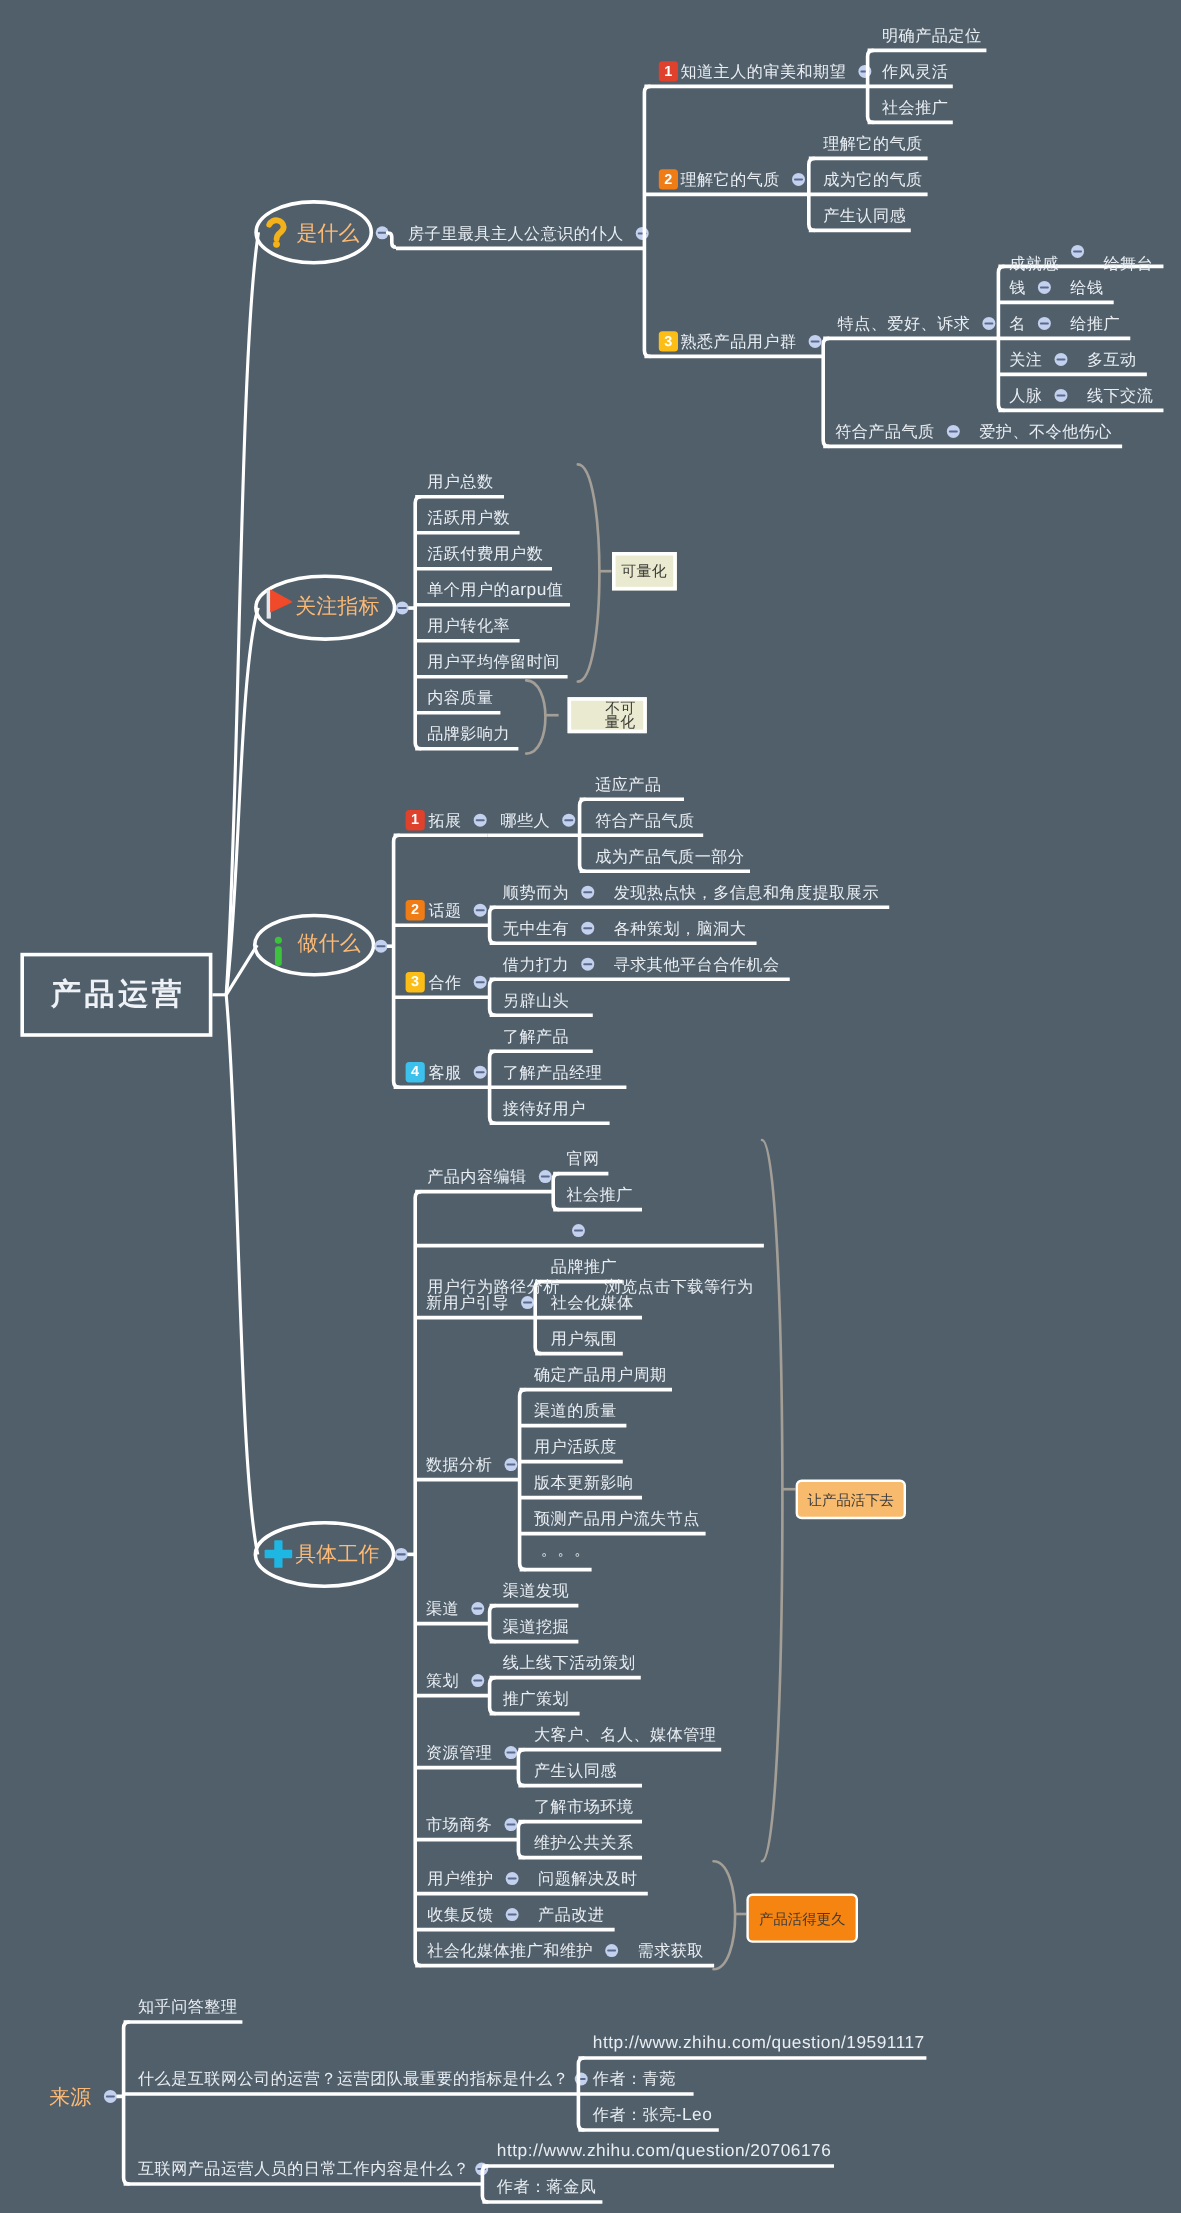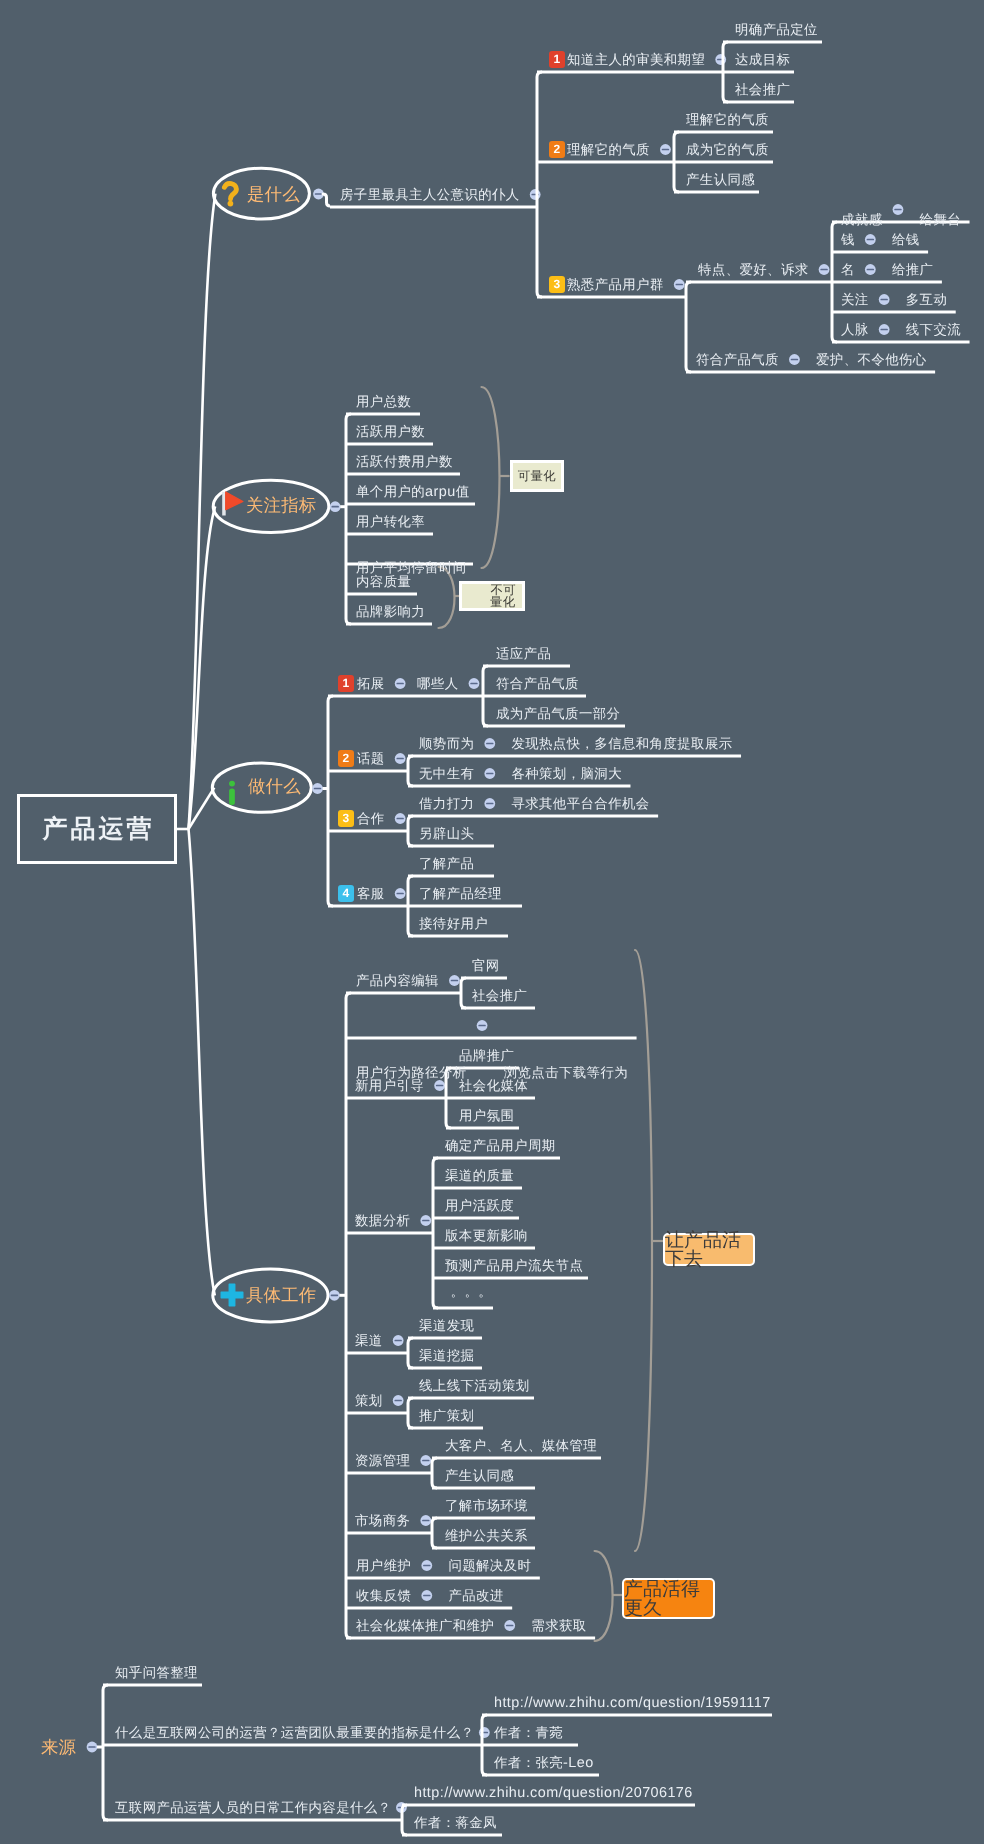--- a/index.html
+++ b/index.html
@@ -16,21 +16,21 @@
   .badge{display:inline-block;width:16.3px;height:16.3px;border-radius:3px;
          color:#fff;font-size:12px;font-weight:bold;text-align:center;
          line-height:16.3px;}
   .rootbox{position:absolute;border:3px solid #ffffff;color:#eef2f6;
            font-weight:bold;font-size:25px;display:flex;align-items:center;
            justify-content:center;letter-spacing:3px;box-sizing:border-box;
            text-indent:3px;}
   .glabel{position:absolute;background:#e9eacf;border:3.6px solid #fff;
           color:#3b3b36;font-size:12.4px;letter-spacing:0.4px;line-height:1;display:flex;
           align-items:center;justify-content:center;box-sizing:border-box;text-indent:0.4px;}
-  .tag{position:absolute;border-radius:5px;font-size:19px;line-height:1;
+  .tag{position:absolute;border-radius:5px;font-size:12px;line-height:1;
        display:flex;align-items:center;justify-content:center;box-sizing:border-box;
        border:2px solid #fff;}
   .elltext{position:absolute;color:#fdba74;font-size:17.4px;letter-spacing:0.2px;line-height:19px;height:19px;white-space:nowrap;}
 </style>
 </head>
 <body>
 
 <div id="stage">
   <svg class="layer" id="wires" viewBox="0 0 984 1844">
       <path d="M330 207 H537" fill="none" stroke="#ffffff" stroke-width="3" stroke-linecap="butt" stroke-linejoin="round"></path>
@@ -318,40 +318,40 @@
       <g>
         <circle cx="92" cy="1747" r="5.4" fill="#c3d0ee"></circle>
         <path d="M89.1 1747 H94.9" stroke="#5a6a8c" stroke-width="1.7" stroke-linecap="round"></path>
       </g>
       <path d="M97 1747 H103" fill="none" stroke="#ffffff" stroke-width="3" stroke-linecap="butt" stroke-linejoin="round"></path>
     </svg>
   <div id="nodes">
       <div class="row" style="left: 340px; top: 187px;"><span>房子里最具主人公意识的仆人</span></div>
       <div class="row" style="left: 567px; top: 52px;"><span>知道主人的审美和期望</span><span class="badge" style="background: rgb(224, 65, 44); position: absolute; left: -18px; top: -0.7px;">1</span></div>
       <div class="row" style="left: 735px; top: 22px;"><span>明确产品定位</span></div>
-      <div class="row" style="left: 735px; top: 52px;"><span>达成目标</span></div>
+      <div class="row" style="left: 735px; top: 52px;"><span>作风灵活</span></div>
       <div class="row" style="left: 735px; top: 82px;"><span>社会推广</span></div>
       <div class="row" style="left: 567px; top: 142px;"><span>理解它的气质</span><span class="badge" style="background: rgb(240, 124, 22); position: absolute; left: -18px; top: -0.7px;">2</span></div>
       <div class="row" style="left: 686px; top: 112px;"><span>理解它的气质</span></div>
       <div class="row" style="left: 686px; top: 142px;"><span>成为它的气质</span></div>
       <div class="row" style="left: 686px; top: 172px;"><span>产生认同感</span></div>
       <div class="row" style="left: 567px; top: 277px;"><span>熟悉产品用户群</span><span class="badge" style="background: rgb(252, 190, 22); position: absolute; left: -18px; top: -0.7px;">3</span></div>
       <div class="row" style="left: 698px; top: 262px;"><span>特点、爱好、诉求</span></div>
       <div class="row" style="left: 841px; top: 212px; text-align: right;"><span>成就感</span><span style="position: absolute; top: 0px; left: 78.5687px;">给舞台</span></div>
       <div class="row" style="left: 841px; top: 232px;"><span>钱</span><span style="position: absolute; top: 0px; left: 50.9281px;">给钱</span></div>
       <div class="row" style="left: 841px; top: 262px;"><span>名</span><span style="position: absolute; top: 0px; left: 50.9281px;">给推广</span></div>
       <div class="row" style="left: 841px; top: 292px;"><span>关注</span><span style="position: absolute; top: 0px; left: 64.7562px;">多互动</span></div>
       <div class="row" style="left: 841px; top: 322px;"><span>人脉</span><span style="position: absolute; top: 0px; left: 64.7562px;">线下交流</span></div>
       <div class="row" style="left: 696px; top: 352px;"><span>符合产品气质</span><span style="position: absolute; top: 0px; left: 120.037px;">爱护、不令他伤心</span></div>
       <div class="row" style="left: 356px; top: 394px;"><span>用户总数</span></div>
       <div class="row" style="left: 356px; top: 424px;"><span>活跃用户数</span></div>
       <div class="row" style="left: 356px; top: 454px;"><span>活跃付费用户数</span></div>
       <div class="row" style="left: 356px; top: 484px;"><span>单个用户的<span class="lat">arpu</span>值</span></div>
       <div class="row" style="left: 356px; top: 514px;"><span>用户转化率</span></div>
-      <div class="row" style="left: 356px; top: 560px; text-align: center;"><span>用户平均停留时间</span></div>
+      <div class="row" style="left: 356px; top: 544px; text-align: center;"><span>用户平均停留时间</span></div>
       <div class="row" style="left: 356px; top: 574px;"><span>内容质量</span></div>
       <div class="row" style="left: 356px; top: 604px;"><span>品牌影响力</span></div>
       <div class="row" style="left: 357px; top: 676px;"><span>拓展</span><span class="badge" style="background: rgb(224, 65, 44); position: absolute; left: -19px; top: -0.7px;">1</span></div>
       <div class="row" style="left: 417px; top: 676px;"><span>哪些人</span></div>
       <div class="row" style="left: 496px; top: 646px;"><span>适应产品</span></div>
       <div class="row" style="left: 496px; top: 676px;"><span>符合产品气质</span></div>
       <div class="row" style="left: 496px; top: 706px;"><span>成为产品气质一部分</span></div>
       <div class="row" style="left: 357px; top: 751px;"><span>话题</span><span class="badge" style="background: rgb(240, 124, 22); position: absolute; left: -19px; top: -0.7px;">2</span></div>
       <div class="row" style="left: 419px; top: 736px;"><span>顺势而为</span><span style="position: absolute; top: 0px; left: 92.3969px;">发现热点快，多信息和角度提取展示</span></div>
       <div class="row" style="left: 419px; top: 766px;"><span>无中生有</span><span style="position: absolute; top: 0px; left: 92.3969px;">各种策划，脑洞大</span></div>
@@ -399,21 +399,21 @@
       <div class="row" style="left: 494px; top: 1755px;"><span>作者：张亮<span class="lat">-Leo</span></span></div>
       <div class="row" style="left: 115px; top: 1800px;"><span>互联网产品运营人员的日常工作内容是什么？</span></div>
       <div class="row" style="left: 414px; top: 1785px;"><span><span class="lat">http://www.zhihu.com/question/20706176</span></span></div>
       <div class="row" style="left: 414px; top: 1815px;"><span>作者：蒋金凤</span></div>
       <div class="rootbox" style="left: 17px; top: 794px; width: 160px; height: 70px;">
         <span>产品运营</span>
       </div>
       <div class="glabel" style="left: 509.6px; top: 460.4px; width: 54.1px; height: 31.7px;">
         <span>可量化</span>
       </div>
-      <div class="glabel" style="left: 459px; top: 581px; width: 66.2px; height: 30.2px; padding-left: 28px;">
+      <div class="glabel" style="left: 473px; top: 581px; width: 66.2px; height: 30.2px; padding-left: 28px;">
         <span>不可量化</span>
       </div>
       <div class="tag" style="left: 663px; top: 1233px; width: 92px; height: 33px; background: rgb(248, 187, 110); color: rgb(60, 60, 60);">
         <span>让产品活下去</span>
       </div>
       <div class="tag" style="left: 622px; top: 1578px; width: 93px; height: 41px; background: rgb(246, 132, 16); color: rgb(60, 60, 60);">
         <span>产品活得更久</span>
       </div>
       <div class="elltext" style="left: 247px; top: 185px;"><span>是什么</span></div>
       <div class="elltext" style="left: 246px; top: 496px;"><span>关注指标</span></div>

